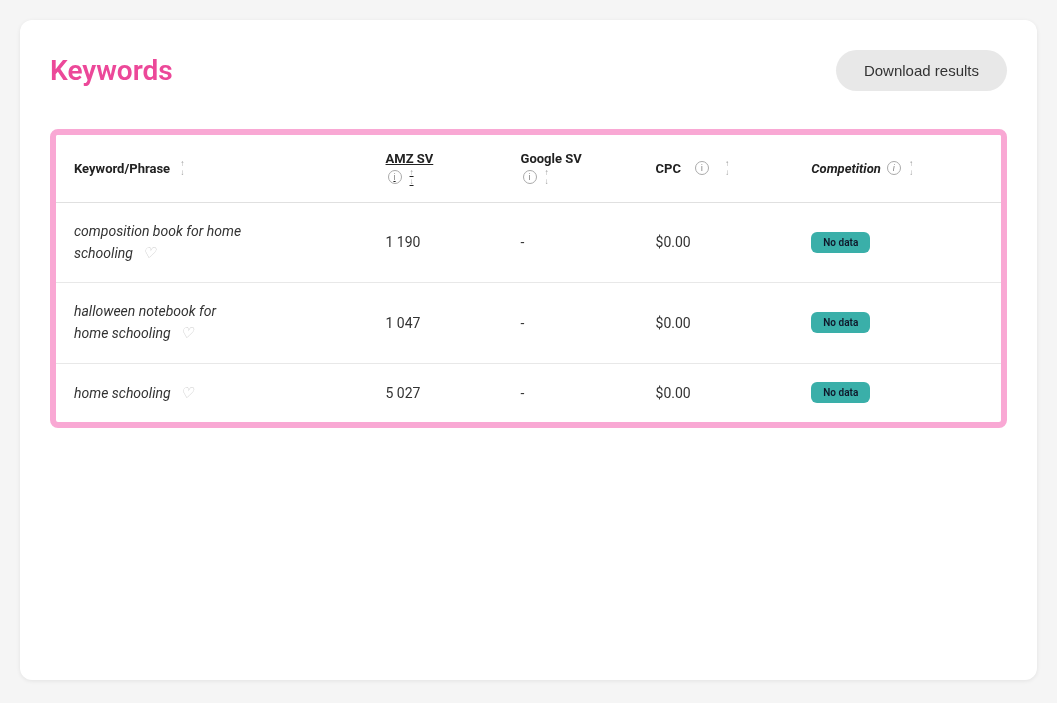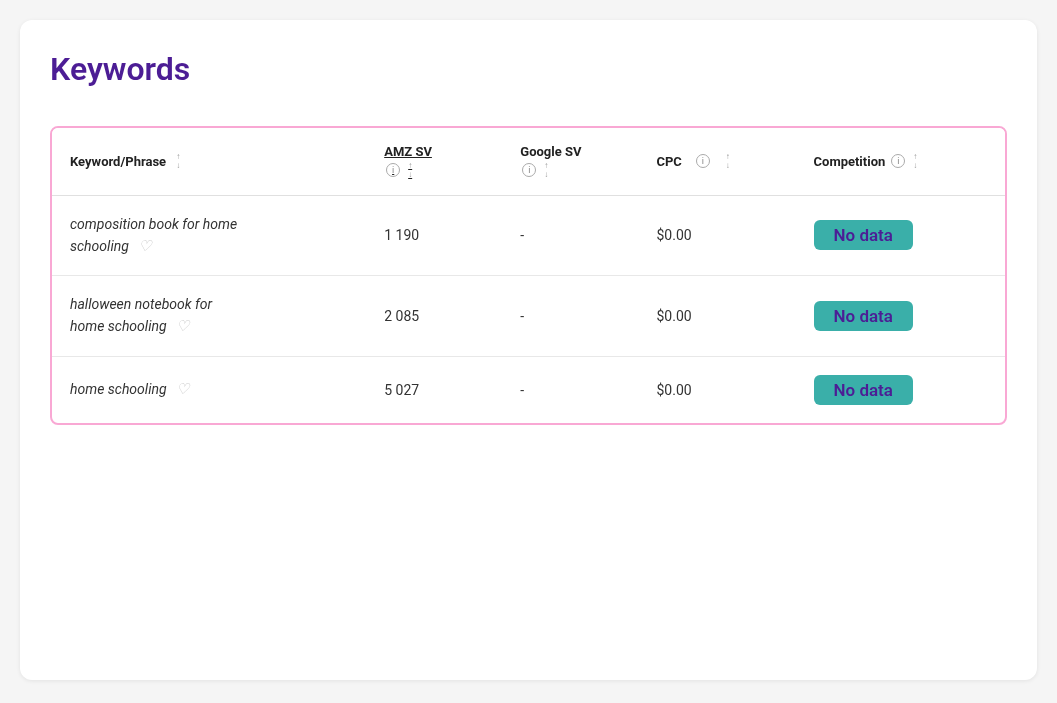--- a/index.html
+++ b/index.html
@@ -28,39 +28,39 @@
     }
 
     .header-row {
       display: flex;
       align-items: center;
       justify-content: space-between;
       margin-bottom: 24px;
     }
 
     .page-title {
-      font-size: 32px;
+      font-size: 28px;
       font-weight: 600;
-      color: #4c1d95;
+      color: #ec4899;
     }
 
     .download-btn {
       background: #e8e8e8;
       border: none;
       border-radius: 24px;
       padding: 12px 28px;
       font-size: 15px;
       font-weight: 500;
       color: #333;
       cursor: pointer;
       transition: background 0.2s;
     }
 
     .table-wrapper {
-      border: 2px solid #f9a8d4;
+      border: 6px solid #f9a8d4;
       border-radius: 8px;
       overflow: hidden;
       margin-top: 38px;
     }
 
     table {
       width: 100%;
       border-collapse: collapse;
     }
 
@@ -133,32 +133,32 @@
       display: inline-block;
       margin-left: 6px;
       color: #ccc;
       font-size: 15px;
       cursor: pointer;
     }
 
     .no-data-badge {
       display: inline-block;
       background: #3aafa9;
-      color: #4c1d95;
+      color: #0f172a;
       border-radius: 6px;
-      padding: 5px 20px;
-      font-size: 17px;
+      padding: 5px 12px;
+      font-size: 10px;
       font-weight: 600;
       white-space: nowrap;
     }
 
     .amz-sv-col { width: 130px; text-decoration: underline; }
     .google-sv-col { width: 130px; }
     .cpc-col { width: 150px; }
-    .competition-col { width: 200px; }
+    .competition-col { width: 200px; font-style: italic; }
 
     .th-keyword {
       width: 300px;
     }
 
     .sort-arrows {
       display: inline-flex;
       flex-direction: column;
       gap: 1px;
       vertical-align: middle;
@@ -169,20 +169,21 @@
       line-height: 1;
       color: #999;
     }
   </style>
 </head>
 <body>
 
 <div class="page-container">
   <div class="header-row">
     <h1 class="page-title">Keywords</h1>
+    <button class="download-btn">Download results</button>
   </div>
 
   <div class="table-wrapper">
     <table>
       <thead>
         <tr>
           <th class="th-keyword">
             <div class="col-header-inner">
               <span class="col-label">Keyword/Phrase</span>
               <span class="sort-arrows">
@@ -245,21 +246,21 @@
 
       <tr>
       <td class="keyword-cell"><span class="keyword-text">composition book for home<br>schooling <span class="keyword-heart">♡</span></span></td>
       <td><span>1 190</span></td>
       <td><span>-</span></td>
       <td><span>$0.00</span></td>
       <td><span class="no-data-badge">No data</span></td>
     </tr>
           <tr>
       <td class="keyword-cell"><span class="keyword-text">halloween notebook for<br>home schooling <span class="keyword-heart">♡</span></span></td>
-      <td><span>2 085</span></td>
+      <td><span>1 047</span></td>
       <td><span>-</span></td>
       <td><span>$0.00</span></td>
       <td><span class="no-data-badge">No data</span></td>
     </tr>
           <tr>
       <td class="keyword-cell"><span class="keyword-text">home schooling <span class="keyword-heart">♡</span></span></td>
       <td><span>5 027</span></td>
       <td><span>-</span></td>
       <td><span>$0.00</span></td>
       <td><span class="no-data-badge">No data</span></td>

